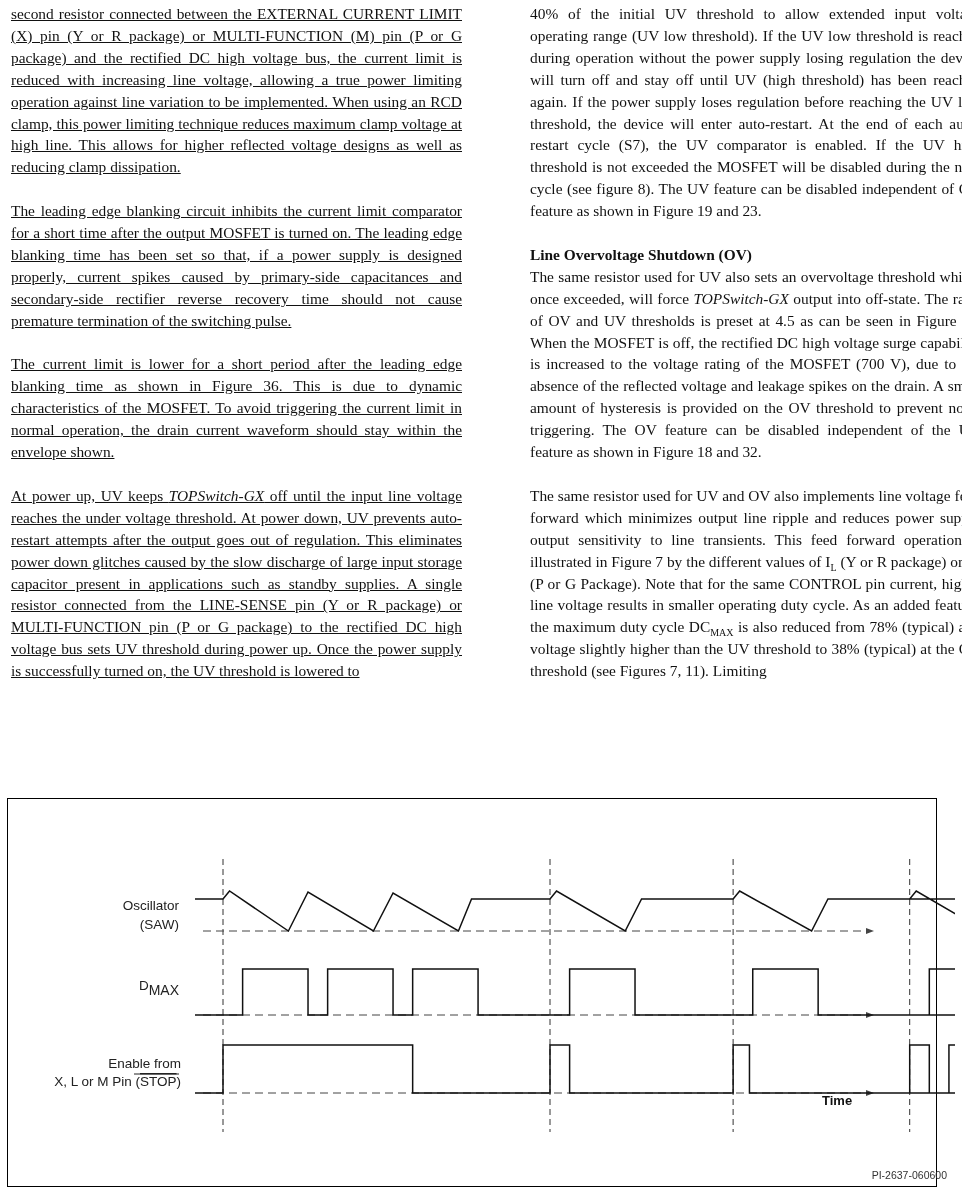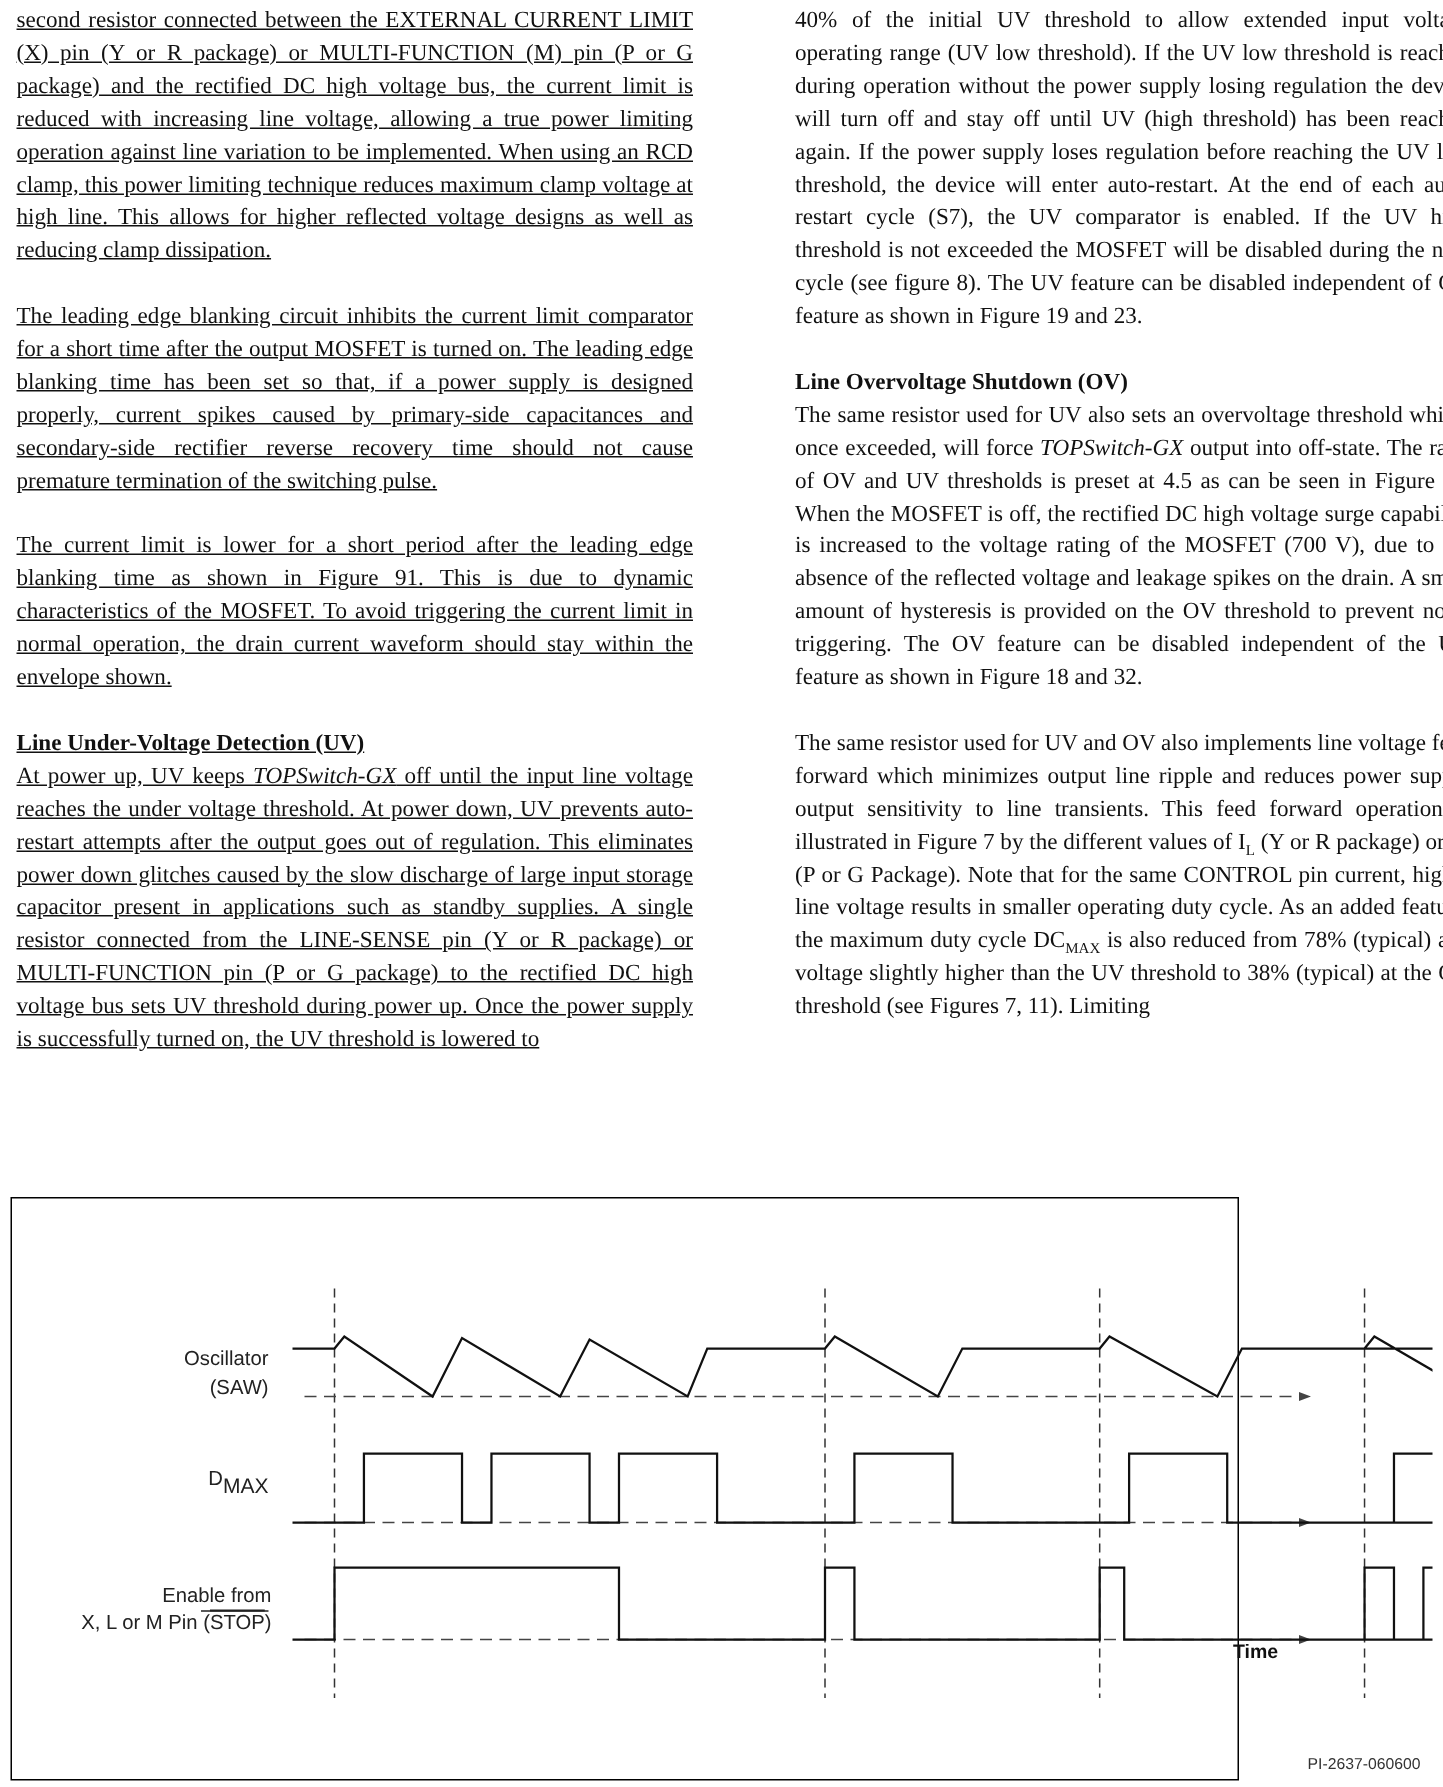--- a/index.html
+++ b/index.html
@@ -6,33 +6,32 @@
   body { width: 962px; height: 1191px; position: relative; overflow: hidden;
          font-family: "Liberation Serif", serif; color: #111; }
   .col { position: absolute; top: 3px; width: 451px; font-size: 15.4px; line-height: 21.9px;
          text-align: justify; }
   .col.left { left: 11px; text-decoration: underline; }
   .col.right { left: 530px; }
   .col p { margin: 0 0 21.9px 0; }
   .col p.cont { margin: 0; }
   .col h3 { margin: 0; font-size: 15.4px; font-weight: bold; line-height: 21.9px; }
   sub { font-size: 10px; line-height: 0; }
-  .figure { position: absolute; left: 7px; top: 798px; width: 819px; height: 389px;
+  .figure { position: absolute; left: 7px; top: 798px; width: 930px; height: 389px;
             border: 1px solid #000; box-sizing: border-box; }
   .figure svg { position: absolute; left: 0; top: 0; }
   .lbl { font-family: "Liberation Sans", sans-serif; font-size: 13.5px; fill: #222; }
 </style>
 </head>
 <body>
 
 <div class="col left">
   <p>second resistor connected between the EXTERNAL CURRENT LIMIT (X) pin (Y or R package) or MULTI-FUNCTION (M) pin (P or G package) and the rectified DC high voltage bus, the current limit is reduced with increasing line voltage, allowing a true power limiting operation against line variation to be implemented.  When using an RCD clamp, this power limiting technique reduces maximum clamp voltage at high line. This allows for higher reflected voltage designs as well as reducing clamp dissipation.</p>
   <p>The leading edge blanking circuit inhibits the current limit comparator for a short time after the output MOSFET is turned on.  The leading edge blanking time has been set so that, if a power supply is designed properly, current spikes caused by primary-side capacitances and secondary-side rectifier reverse recovery time should not cause premature termination of the switching pulse.</p>
-  <p>The current limit is lower for a short period after the leading edge blanking time as shown in Figure 91.  This is due to dynamic characteristics of the MOSFET.  To avoid triggering the current limit in normal operation, the drain current waveform should stay within the envelope shown.</p>
-  <h3>Line Under-Voltage Detection (UV)</h3>
+  <p>The current limit is lower for a short period after the leading edge blanking time as shown in Figure 36.  This is due to dynamic characteristics of the MOSFET.  To avoid triggering the current limit in normal operation, the drain current waveform should stay within the envelope shown.</p>
   <p class="cont"><span>At power up, UV keeps </span><i>TOPSwitch-GX</i><span> off until the input line voltage reaches the under voltage threshold.  At power down, UV prevents auto-restart attempts after the output goes out of regulation.  This eliminates power down glitches caused by the slow discharge of large input storage capacitor present in applications such as standby supplies. A single resistor connected from the LINE-SENSE pin (Y or R package) or MULTI-FUNCTION pin (P or G package) to the rectified DC high voltage bus sets UV threshold during power up.  Once the power supply is successfully turned on, the UV threshold is lowered to</span></p>
 </div>
 
 <div class="col right">
   <p>40% of the initial UV threshold to allow extended input voltage operating range (UV low threshold).  If the UV low threshold is reached during operation without the power supply losing regulation the device will turn off and stay off until UV (high threshold) has been reached again.  If the power supply loses regulation before reaching the UV low threshold, the device will enter auto-restart. At the end of each auto-restart cycle (S7), the UV comparator is enabled. If the UV high threshold is not exceeded the MOSFET will be disabled during the next cycle (see figure 8). The UV feature can be disabled independent of OV feature as shown in Figure 19 and 23.</p>
   <h3>Line Overvoltage Shutdown (OV)</h3>
   <p><span>The same resistor used for UV also sets an overvoltage threshold which, once exceeded, will force </span><i>TOPSwitch-GX</i><span> output into off-state.  The ratio of OV and UV thresholds is preset at 4.5 as can be seen in Figure 11. When the MOSFET is off, the rectified DC high voltage surge capability is increased to the voltage rating of the MOSFET (700 V), due to the absence of the reflected voltage and leakage spikes on the drain.  A small amount of hysteresis is provided on the OV threshold to prevent noise triggering.  The OV feature can be disabled independent of the UV feature as shown in Figure 18 and 32.</span></p>
   <p class="cont"><span>The same resistor used for UV and OV also implements line voltage feed forward which minimizes output line ripple and reduces power supply output sensitivity to line transients.  This feed forward operation is illustrated in Figure 7 by the different values of I</span><sub>L</sub><span> (Y or R package) or I</span><sub>M</sub><span> (P or G Package).  Note that for the same CONTROL pin current, higher line voltage results in smaller operating duty cycle.  As an added feature, the maximum duty cycle DC</span><sub>MAX</sub><span> is also reduced from 78% (typical) at a voltage slightly higher than the UV threshold to 38% (typical) at the OV threshold (see Figures 7, 11).  Limiting</span></p>
 </div>
 

